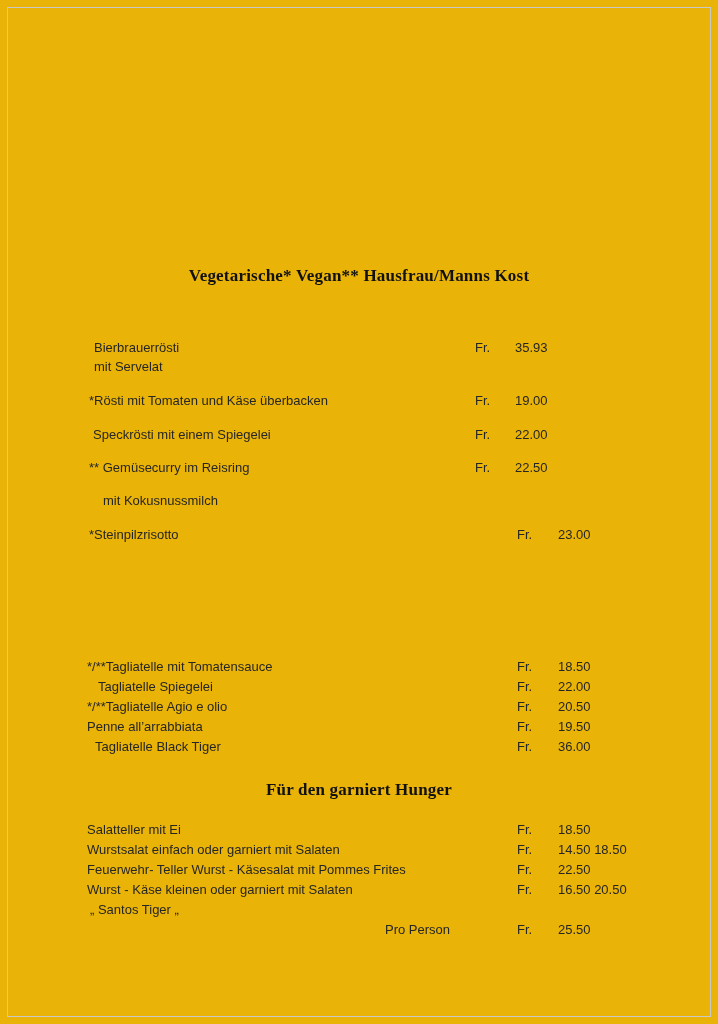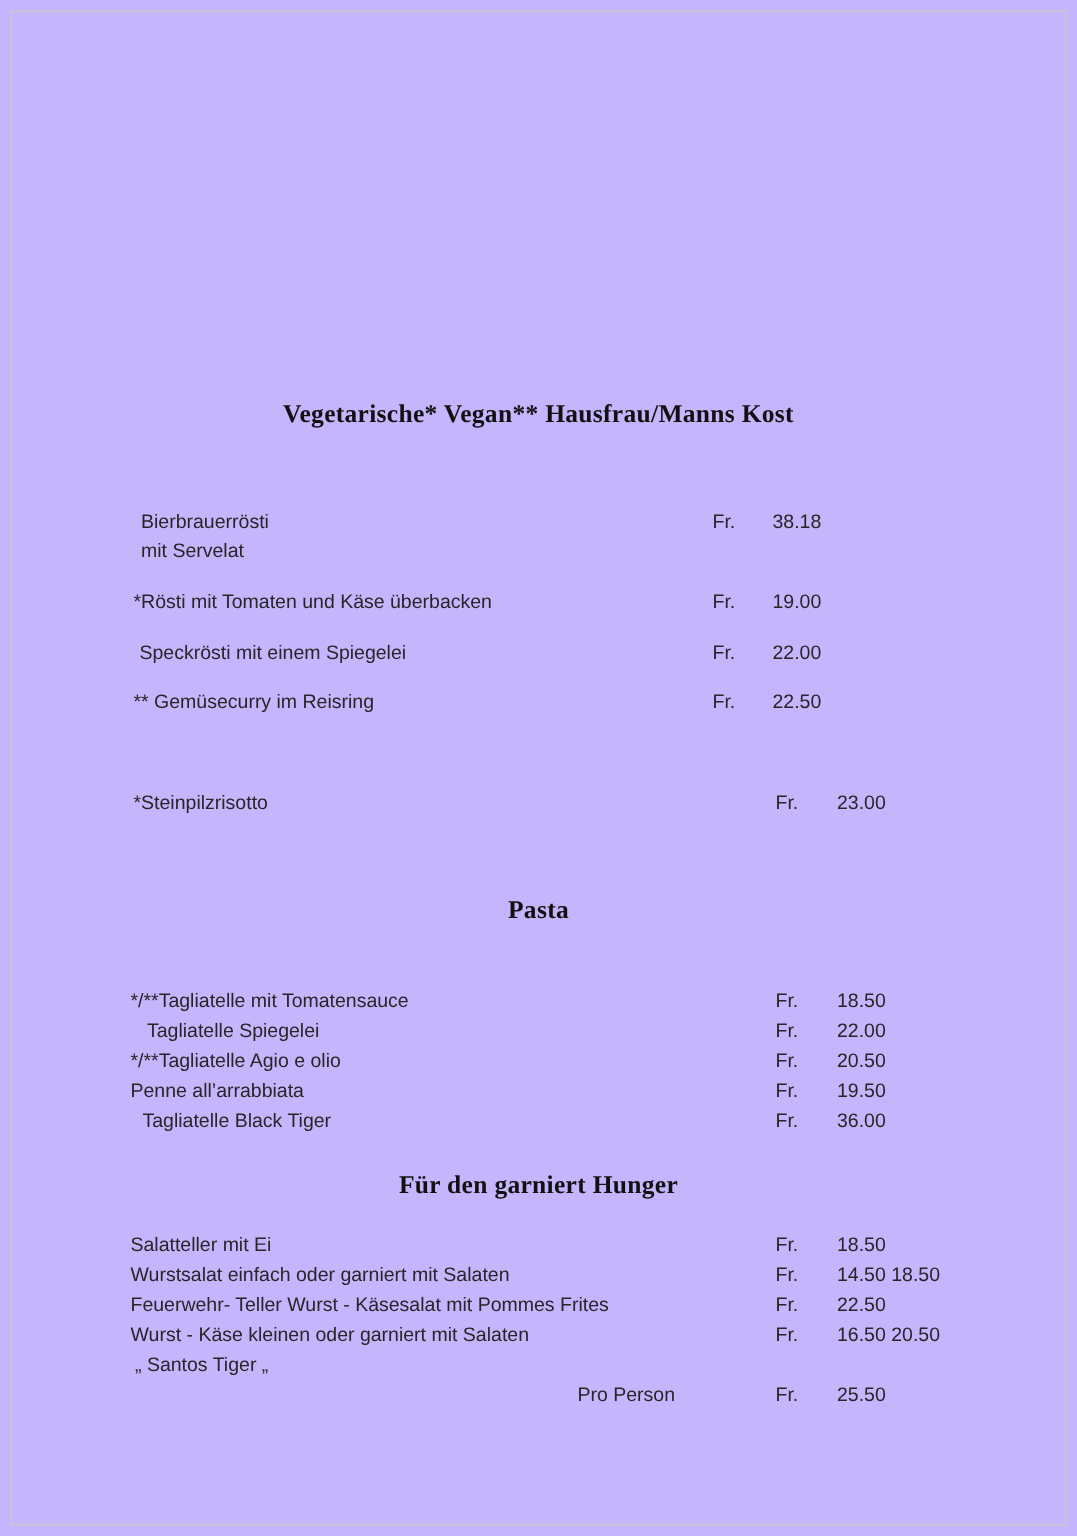--- a/index.html
+++ b/index.html
@@ -5,21 +5,21 @@
   * { margin: 0; padding: 0; box-sizing: border-box; }
   html, body { background: #ffffff; }
   body {
     width: 718px; height: 1024px;
     font-family: "Liberation Sans", sans-serif;
     -webkit-font-smoothing: antialiased;
   }
   .page {
     position: relative;
     width: 718px; height: 1024px;
-    background: #c4b5fd;
+    background: #eab308;
     color: #262626;
     overflow: hidden;
   }
   .frame {
     position: absolute;
     left: 7px; top: 7px; right: 7px; bottom: 7px;
     border: 1px solid #c9c9c9;
     pointer-events: none;
   }
   .heading {
@@ -49,21 +49,21 @@
 <body>
 
 <div class="page">
   <div class="frame"></div>
 
   <div class="heading h-main" style="top:266px">Vegetarische* Vegan** Hausfrau/Manns Kost</div>
 
   <div class="row">
     <span style="left:94px; top:340px">Bierbrauerrösti</span>
     <span style="left:475px; top:340px">Fr.</span>
-    <span style="left:515px; top:340px">38.18</span>
+    <span style="left:515px; top:340px">35.93</span>
     <span style="left:94px; top:359px">mit Servelat</span>
   </div>
 
   <div class="row">
     <span style="left:89px; top:393px">*Rösti mit Tomaten und Käse überbacken</span>
     <span style="left:475px; top:393px">Fr.</span>
     <span style="left:515px; top:393px">19.00</span>
   </div>
 
   <div class="row">
@@ -71,28 +71,30 @@
     <span style="left:475px; top:427px">Fr.</span>
     <span style="left:515px; top:427px">22.00</span>
   </div>
 
   <div class="row">
     <span style="left:89px; top:460px">** Gemüsecurry im Reisring</span>
     <span style="left:475px; top:460px">Fr.</span>
     <span style="left:515px; top:460px">22.50</span>
   </div>
 
+  <div class="row">
+    <span style="left:103px; top:493px">mit Kokusnussmilch</span>
+  </div>
 
   <div class="row">
     <span style="left:89px; top:527px">*Steinpilzrisotto</span>
     <span style="left:517px; top:527px">Fr.</span>
     <span style="left:558px; top:527px">23.00</span>
   </div>
 
-  <div class="heading h-sub" style="top:597px">Pasta</div>
 
   <div class="row">
     <span style="left:87px; top:659px">*/**Tagliatelle mit Tomatensauce</span>
     <span style="left:517px; top:659px">Fr.</span>
     <span style="left:558px; top:659px">18.50</span>
   </div>
 
   <div class="row">
     <span style="left:98px; top:679px">Tagliatelle Spiegelei</span>
     <span style="left:517px; top:679px">Fr.</span>

